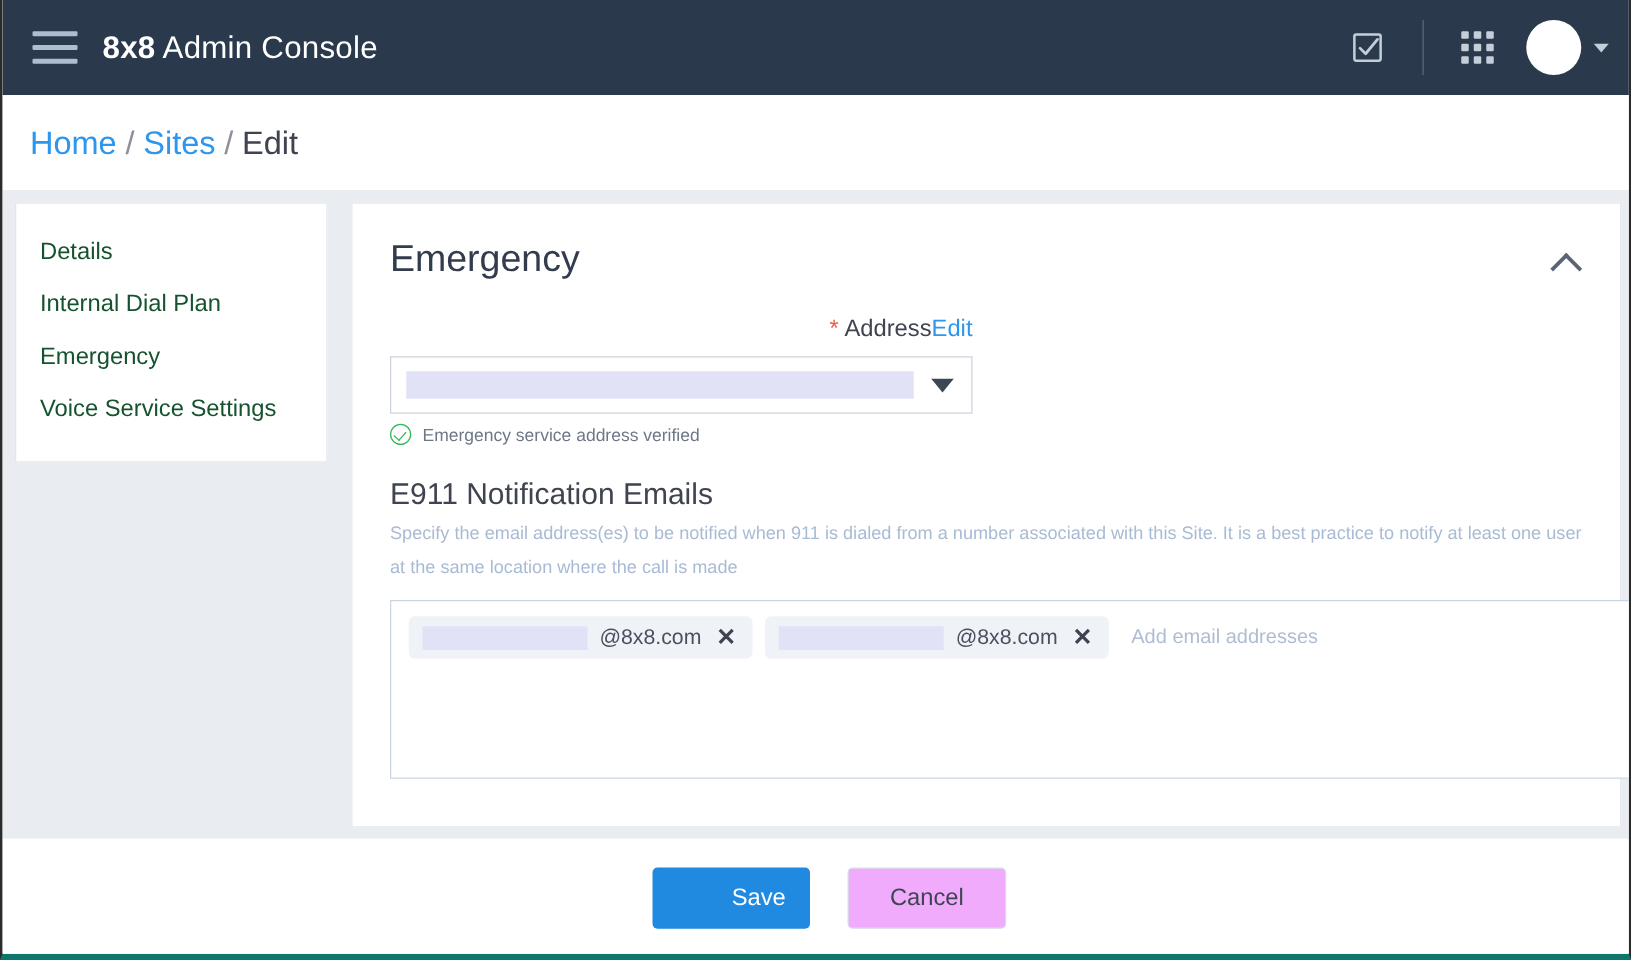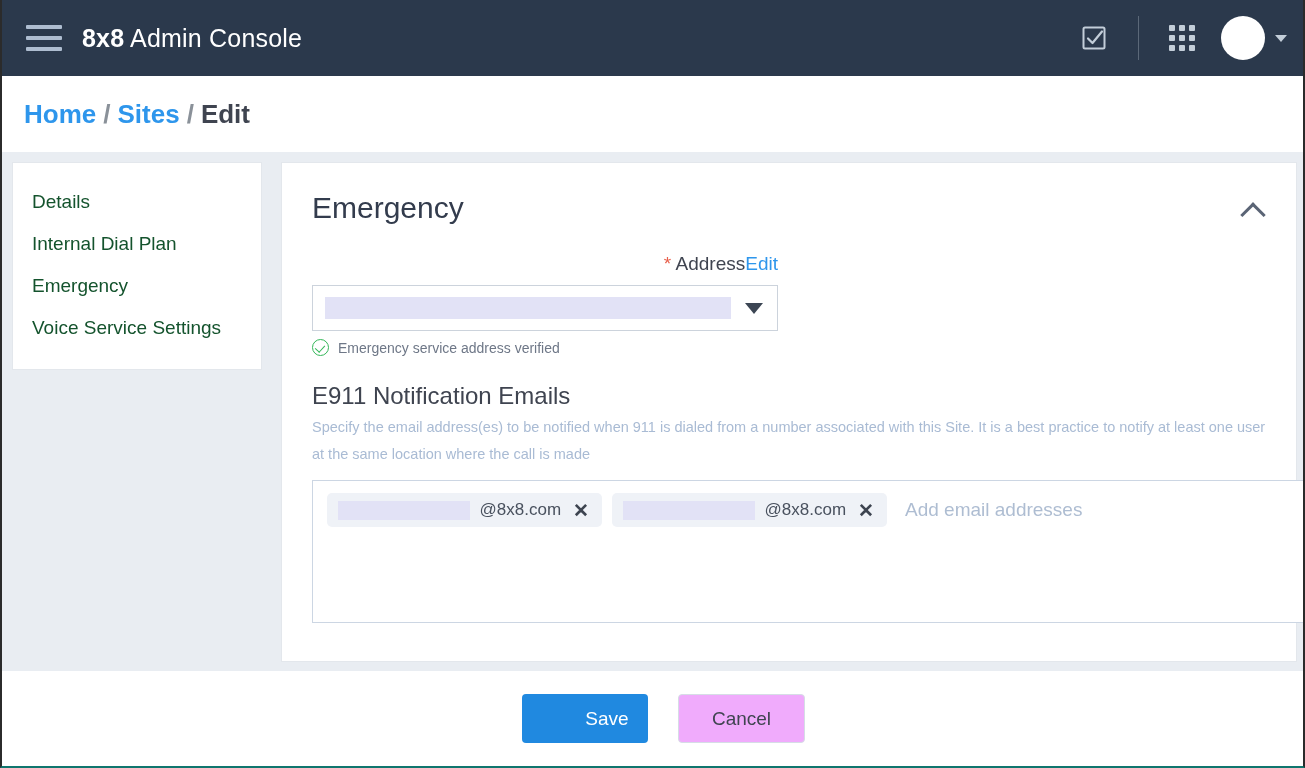--- a/index.html
+++ b/index.html
@@ -12,21 +12,21 @@
     background: #ffffff;
   }
 
   #page {
     position: relative;
     width: 1305px;
     height: 768px;
     background: #ffffff;
     border: 2px solid #2b2b2b;
     border-top: none;
-    border-bottom: 2px solid #0f766e;
+    border-bottom: 5px solid #0f766e;
     overflow: hidden;
   }
 
   
   .topbar {
     position: absolute;
     left: 0; top: 0;
     width: 1305px;
     height: 76px;
     background: #2b394c;
@@ -120,21 +120,21 @@
     width: 1305px;
     height: 76px;
     background: #ffffff;
     display: flex;
     align-items: center;
     padding-left: 22px;
   }
   .breadcrumb {
     font-size: 26px;
     color: #3f4450;
-    font-weight: 700;
+    font-weight: 400;
     display: flex;
     align-items: baseline;
   }
   .breadcrumb a {
     color: #2e96ec;
     text-decoration: none;
     cursor: pointer;
   }
   .breadcrumb .sep {
     color: #8a9199;
@@ -325,21 +325,21 @@
   }
   .chip-x {
     font-size: 19px;
     color: #3d4450;
     font-weight: 700;
     line-height: 1;
     cursor: pointer;
     padding: 0 2px;
   }
   .email-placeholder {
-    font-size: 19px;
+    font-size: 16px;
     color: #aebdd2;
     align-self: center;
     padding-left: 8px;
   }
 
   
   .footer {
     position: absolute;
     left: 0; top: 671px;
     width: 1305px;

